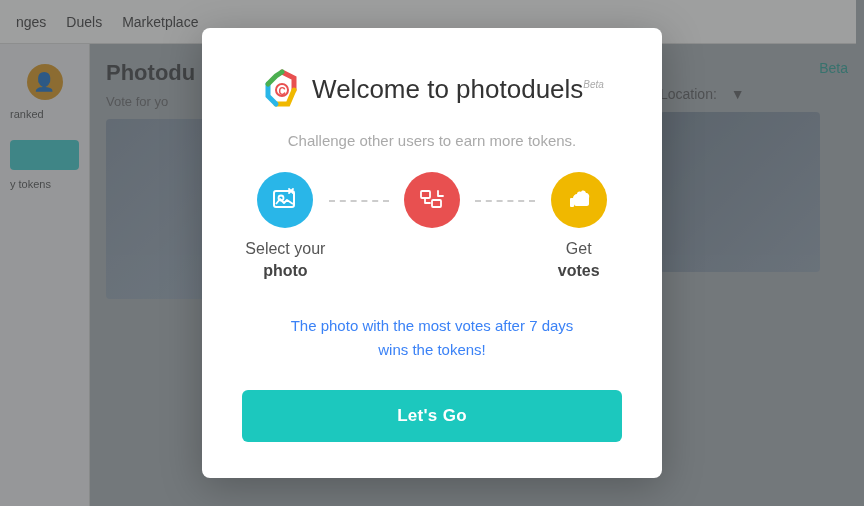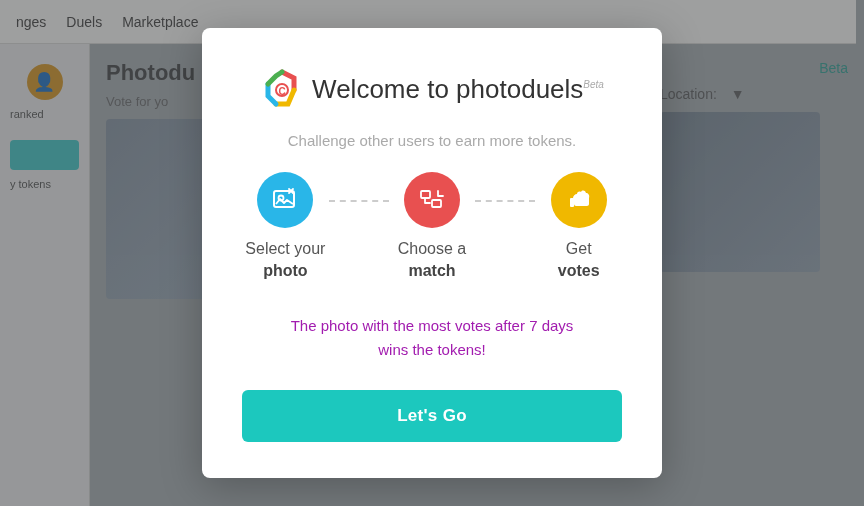--- a/index.html
+++ b/index.html
@@ -230,21 +230,21 @@
 
     .step-connector {
       width: 60px;
       height: 2px;
       border-top: 2px dashed #ccc;
       margin-top: 28px;
       flex-shrink: 0;
     }
 
     .modal-description {
-      color: #a21caf;
+      color: #3b82f6;
       font-size: 15px;
       line-height: 1.6;
       margin-bottom: 28px;
     }
 
     .lets-go-btn {
       width: 100%;
       padding: 16px;
       background: #1cc8be;
       color: white;
@@ -342,24 +342,20 @@
 
       <div class="step">
         <div class="step-circle red">
           <svg width="28" height="28" viewBox="0 0 28 28" fill="none">
             <rect x="3" y="5" width="9" height="7" rx="1" stroke="white" stroke-width="1.8"></rect>
             <rect x="14" y="14" width="9" height="7" rx="1" stroke="white" stroke-width="1.8"></rect>
             <path d="M7 12 L7 17 L12 17" stroke="white" stroke-width="1.8" stroke-linecap="round" stroke-linejoin="round"></path>
             <path d="M20 5 L20 10 L25 10" stroke="white" stroke-width="1.8" stroke-linecap="round" stroke-linejoin="round"></path>
           </svg>
         </div>
-        <div class="step-label">
-          <span>Choose a</span><br>
-          <strong>match</strong>
-        </div>
       </div>
 
       <div class="step-connector"></div>
 
       <div class="step">
         <div class="step-circle yellow">
           <svg width="28" height="28" viewBox="0 0 28 28" fill="none">
             <path d="M8 12 C8 10 10 8 12 8 C12 6 14 5 16 6 C17 4 20 4 21 7 C23 7 25 9 24 12 L24 18 C24 19.1 23.1 20 22 20 L11 20 C9.9 20 9 19.1 9 18 Z" fill="white"></path>
             <rect x="5" y="12" width="4" height="9" rx="1" fill="white"></rect>
           </svg>

